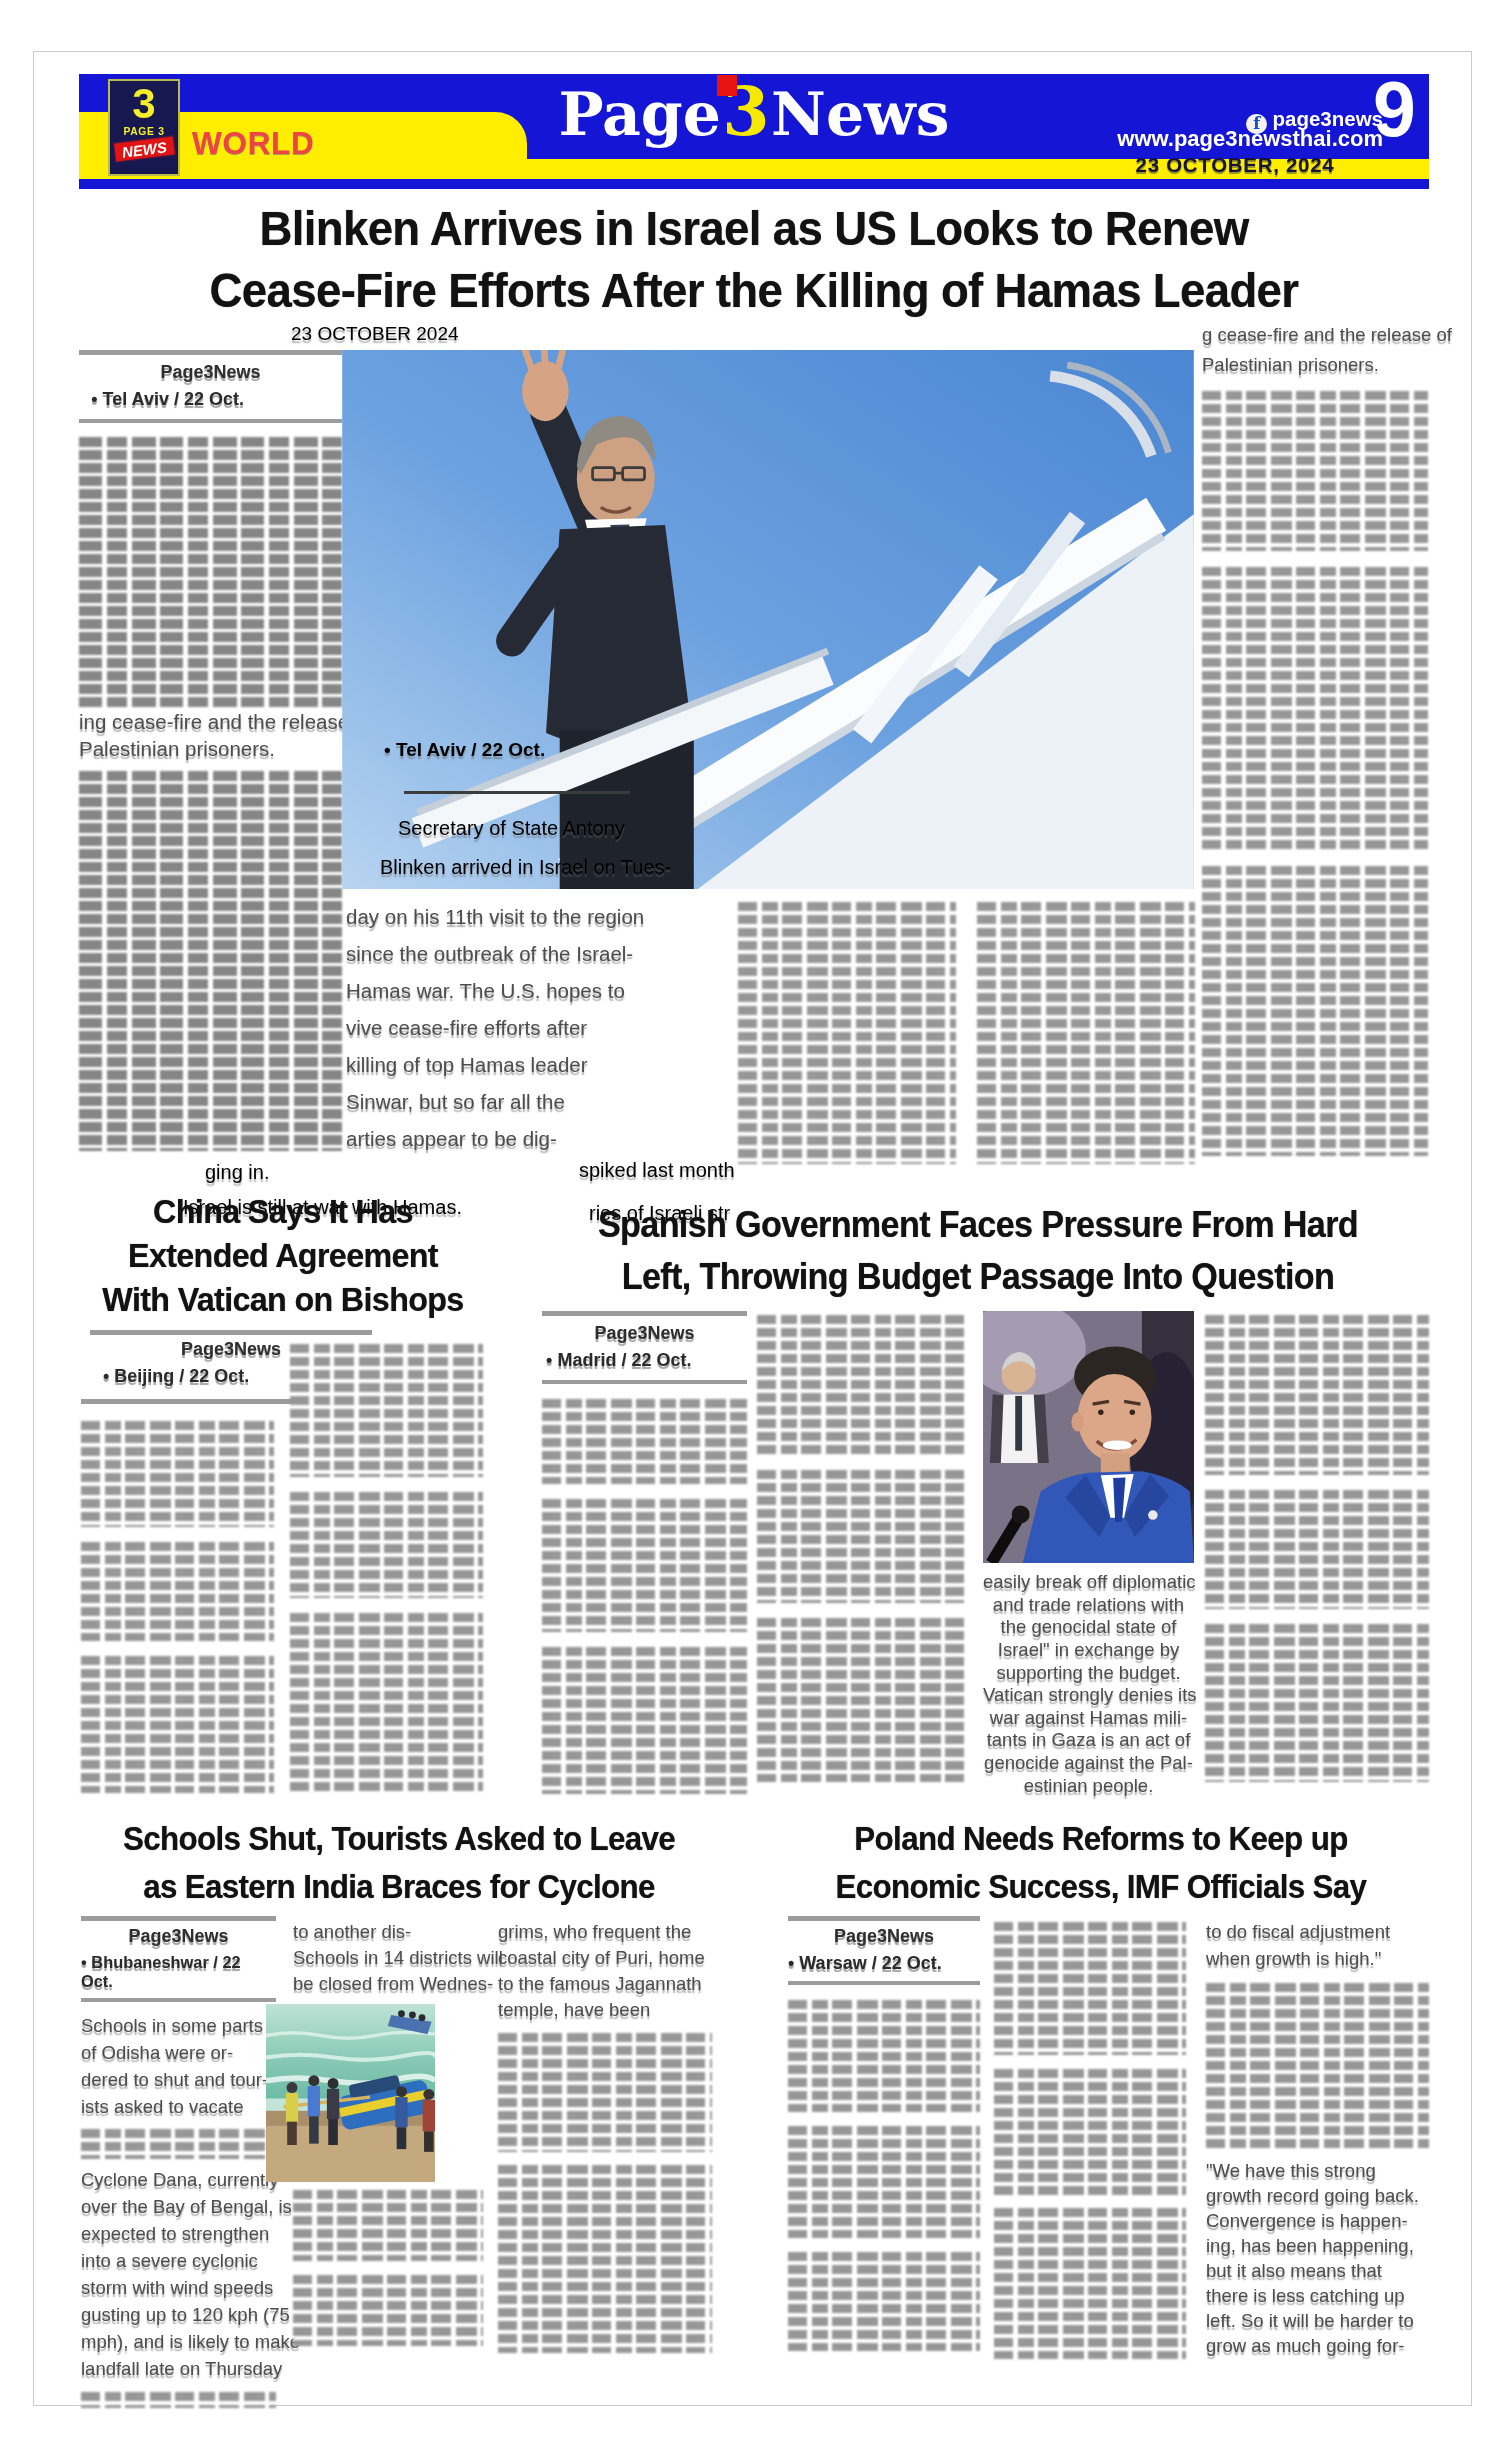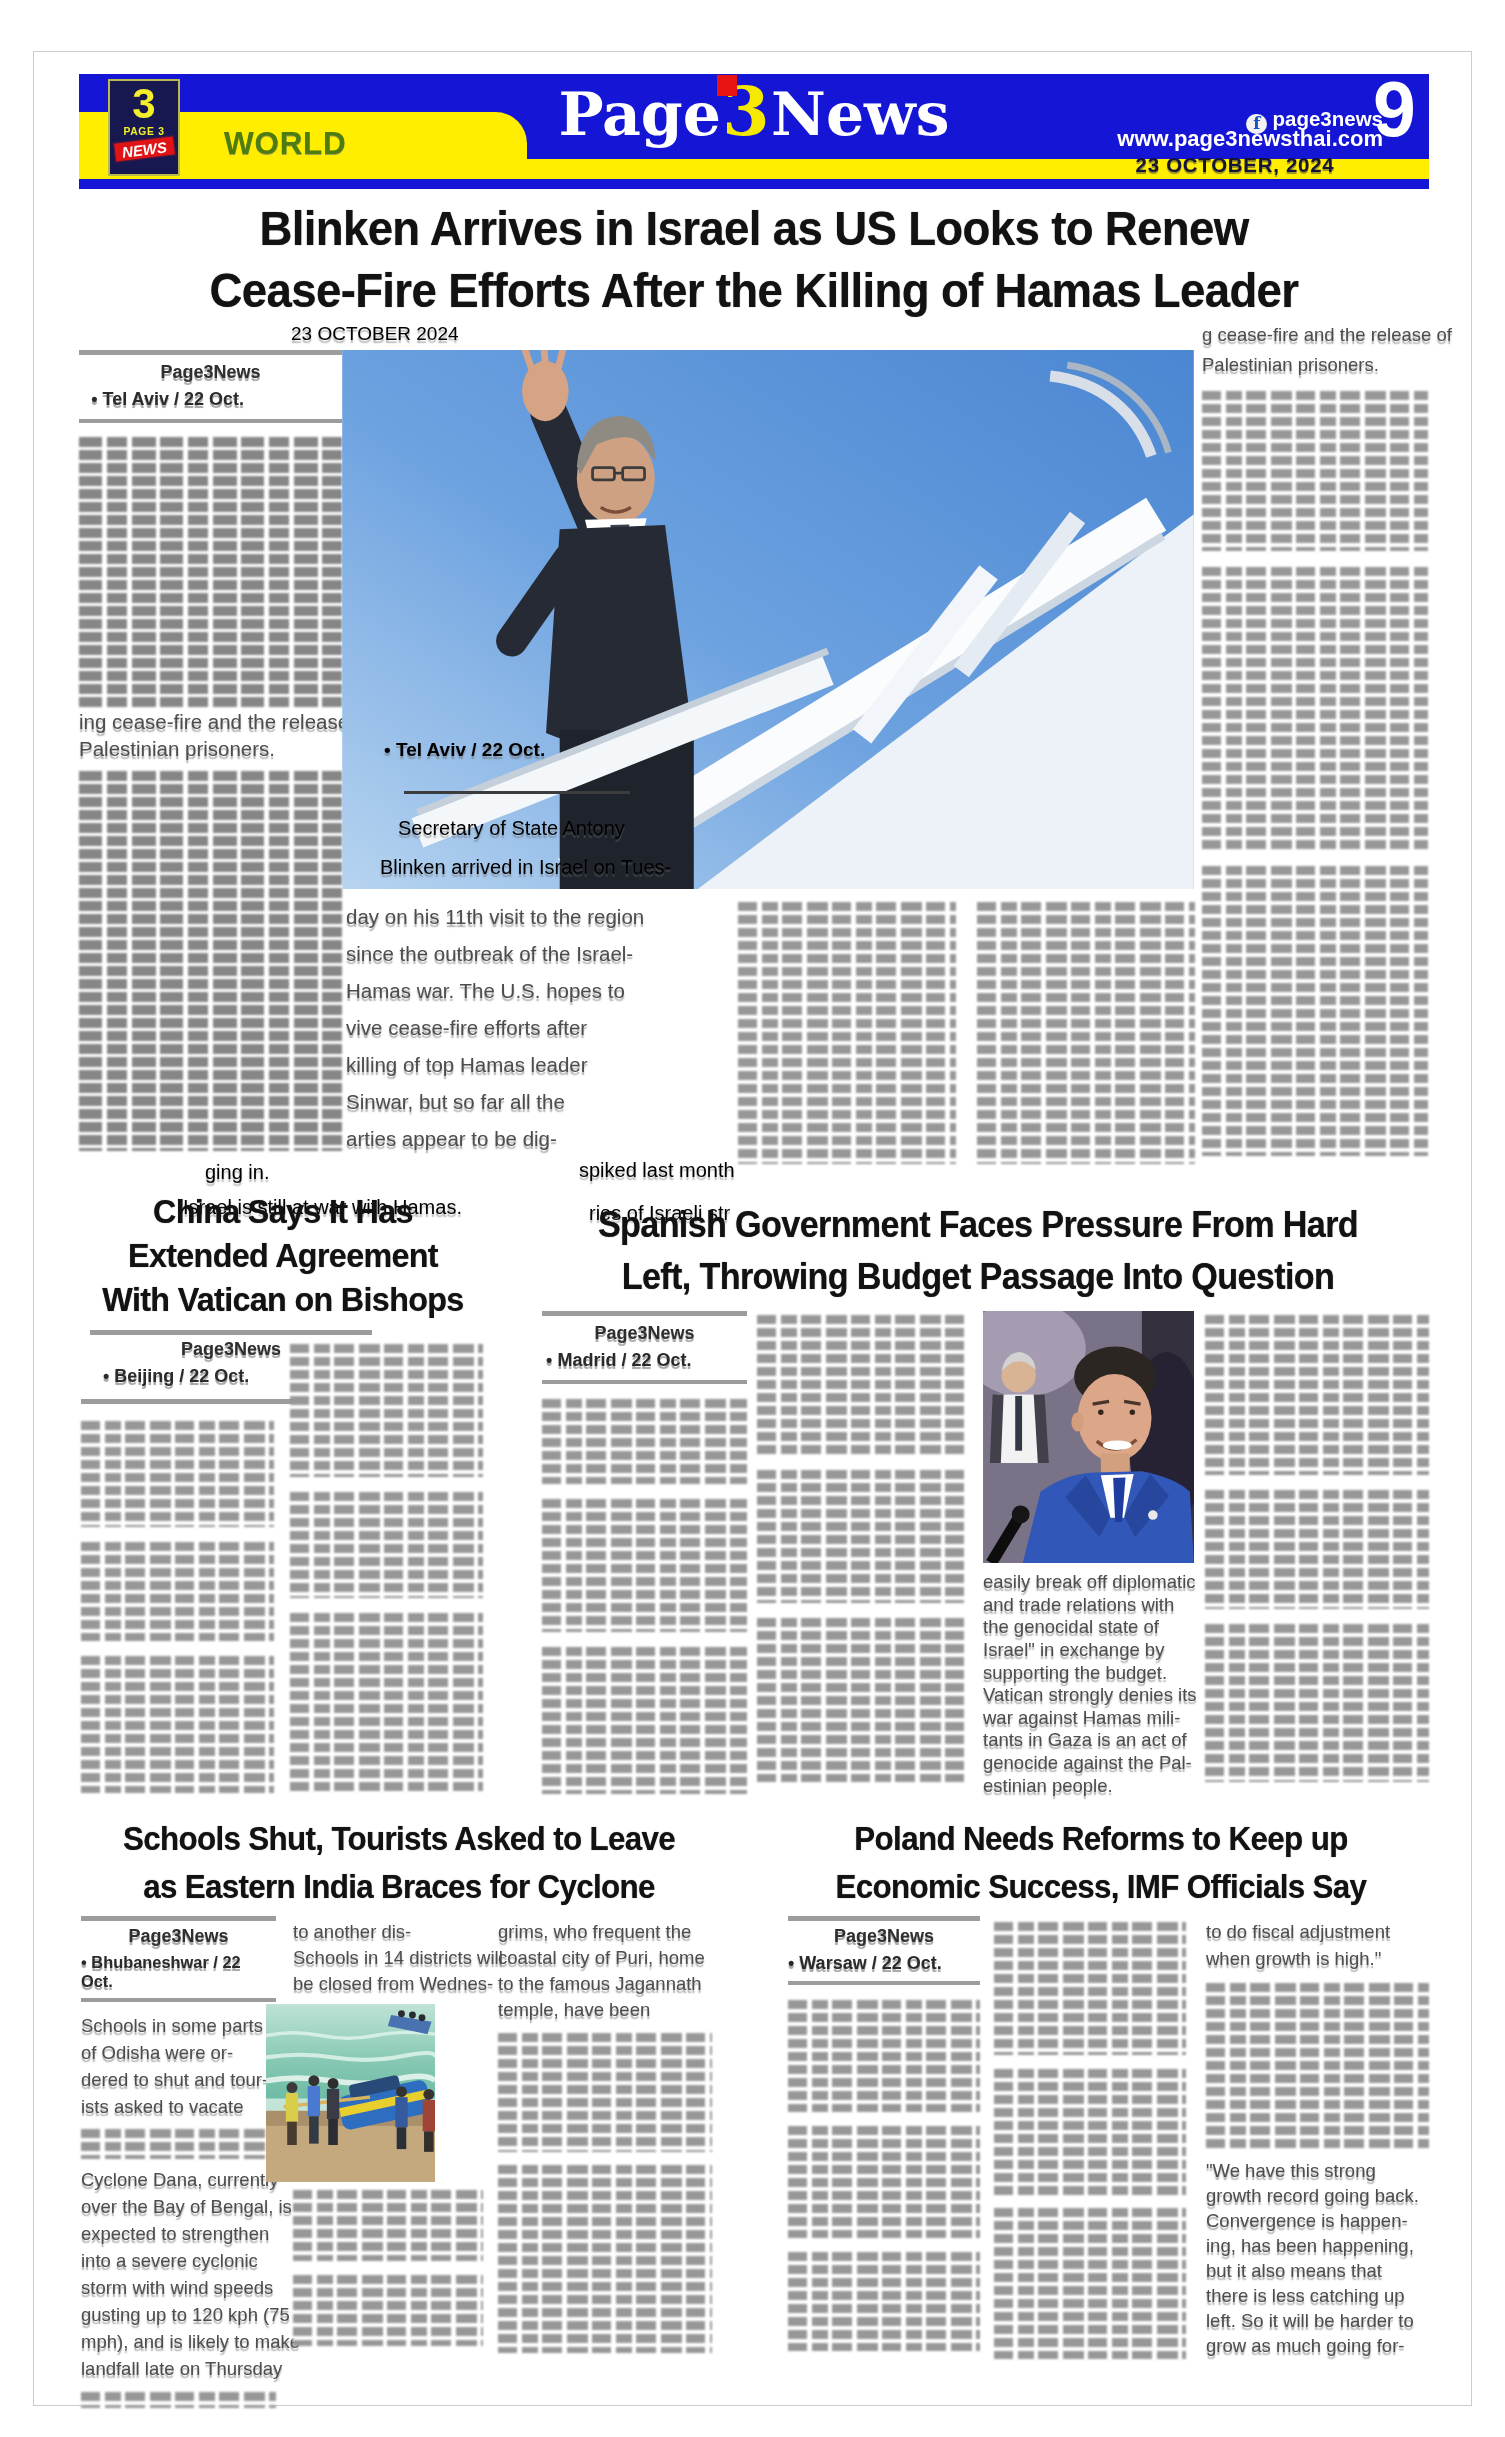--- a/index.html
+++ b/index.html
@@ -8,21 +8,21 @@
   .abs{position:absolute;}
   .frame{border:1.4px solid #cccccc;}
   
   .hdr-blue{background:#1515d6;}
   .hdr-yellow{background:#ffee00;}
   .logo-box{background:#181850;border:2.1px solid #b9b94e;text-align:center;}
   .logo-digit{color:#f5ef2a;font-weight:bold;font-size:42px;line-height:44px;display:block;margin-top:1.4px;}
   .logo-sub{color:#f5ef2a;font-weight:bold;font-size:10.3px;letter-spacing:0.7px;display:block;}
   .logo-ribbon{display:inline-block;background:#e01414;color:#fff;font-weight:bold;font-style:italic;
                font-size:15px;padding:0.7px 6.8px;transform:rotate(-7deg);margin-top:2.7px;box-shadow:0 0 0 1.4px rgba(224,20,20,.25);}
-  .world{color:#4d7c0f;font-weight:bold;font-size:31.5px;letter-spacing:0.7px;text-shadow:0 0.7px 0.7px rgba(32,32,207,.4);margin-left:32px;}
+  .world{color:#ef4444;font-weight:bold;font-size:31.5px;letter-spacing:0.7px;text-shadow:0 0.7px 0.7px rgba(32,32,207,.4);}
   .masthead{font-family:"DejaVu Serif",serif;font-weight:bold;color:#fff;font-size:60px;line-height:77px;text-align:center;white-space:nowrap;}
   .masthead .m3{color:#f5e900;font-size:68px;position:relative;padding:0 1.4px;}
   .m3red{position:absolute;left:-4.1px;top:4.1px;width:20.5px;height:20.5px;background:#e81414;}
   .hdr-right{color:#fff;font-weight:bold;text-align:right;}
   .fb-circle{display:inline-block;width:20.5px;height:20.5px;border-radius:50%;background:#f2f2f2;color:#1550c8;
              font-family:"DejaVu Serif",serif;font-weight:bold;font-size:16.4px;line-height:20.5px;text-align:center;vertical-align:-2.7px;margin-right:5.5px;}
   .page-num{color:#fff;font-weight:bold;font-size:77px;line-height:82px;}
   .datebar{color:#15153a;font-weight:bold;font-size:20.5px;letter-spacing:0.7px;filter:blur(0.6px);text-shadow:0 2.1px 0.7px rgba(30,30,80,.45);text-align:center;}
   
   .headline{font-weight:bold;color:#121212;text-align:center;letter-spacing:-0.7px;
@@ -239,21 +239,21 @@
       <path d="M58,368 L84,264 Q120,238 162,236 L232,234 Q282,244 302,264 L308,368 Z" fill="#3157b8"></path>
       <path d="M150,240 L186,300 L170,330 L120,272 Z" fill="#27479e"></path>
       <path d="M244,238 L206,300 L222,330 L272,270 Z" fill="#27479e"></path>
       <polygon points="172,240 220,238 206,302 186,302" fill="#ffffff"></polygon>
       <polygon points="190,244 208,243 203,308 193,308" fill="#1e3d9e"></polygon>
       <circle cx="248" cy="298" r="7" fill="#e9e9e9"></circle>
 
       <line x1="12" y1="368" x2="52" y2="302" stroke="#0d0d0d" stroke-width="17"></line>
       <circle cx="55" cy="297" r="13" fill="#161616"></circle>
     </svg>
-    <div class="lh33 ghost-sm" style="margin-top:8.2px;">
+    <div class="lh33 ghost-sm" style="margin-top:8.2px;text-align:center;">
         <div class="gl">easily break off diplomatic</div>
         <div class="gl">and trade relations with</div>
         <div class="gl">the genocidal state of</div>
         <div class="gl">Israel" in exchange by</div>
         <div class="gl">supporting the budget.</div>
         <div class="gl">Vatican strongly denies its</div>
         <div class="gl">war against Hamas mili-</div>
         <div class="gl">tants in Gaza is an act of</div>
         <div class="gl">genocide against the Pal-</div>
         <div class="gl">estinian people.</div>

